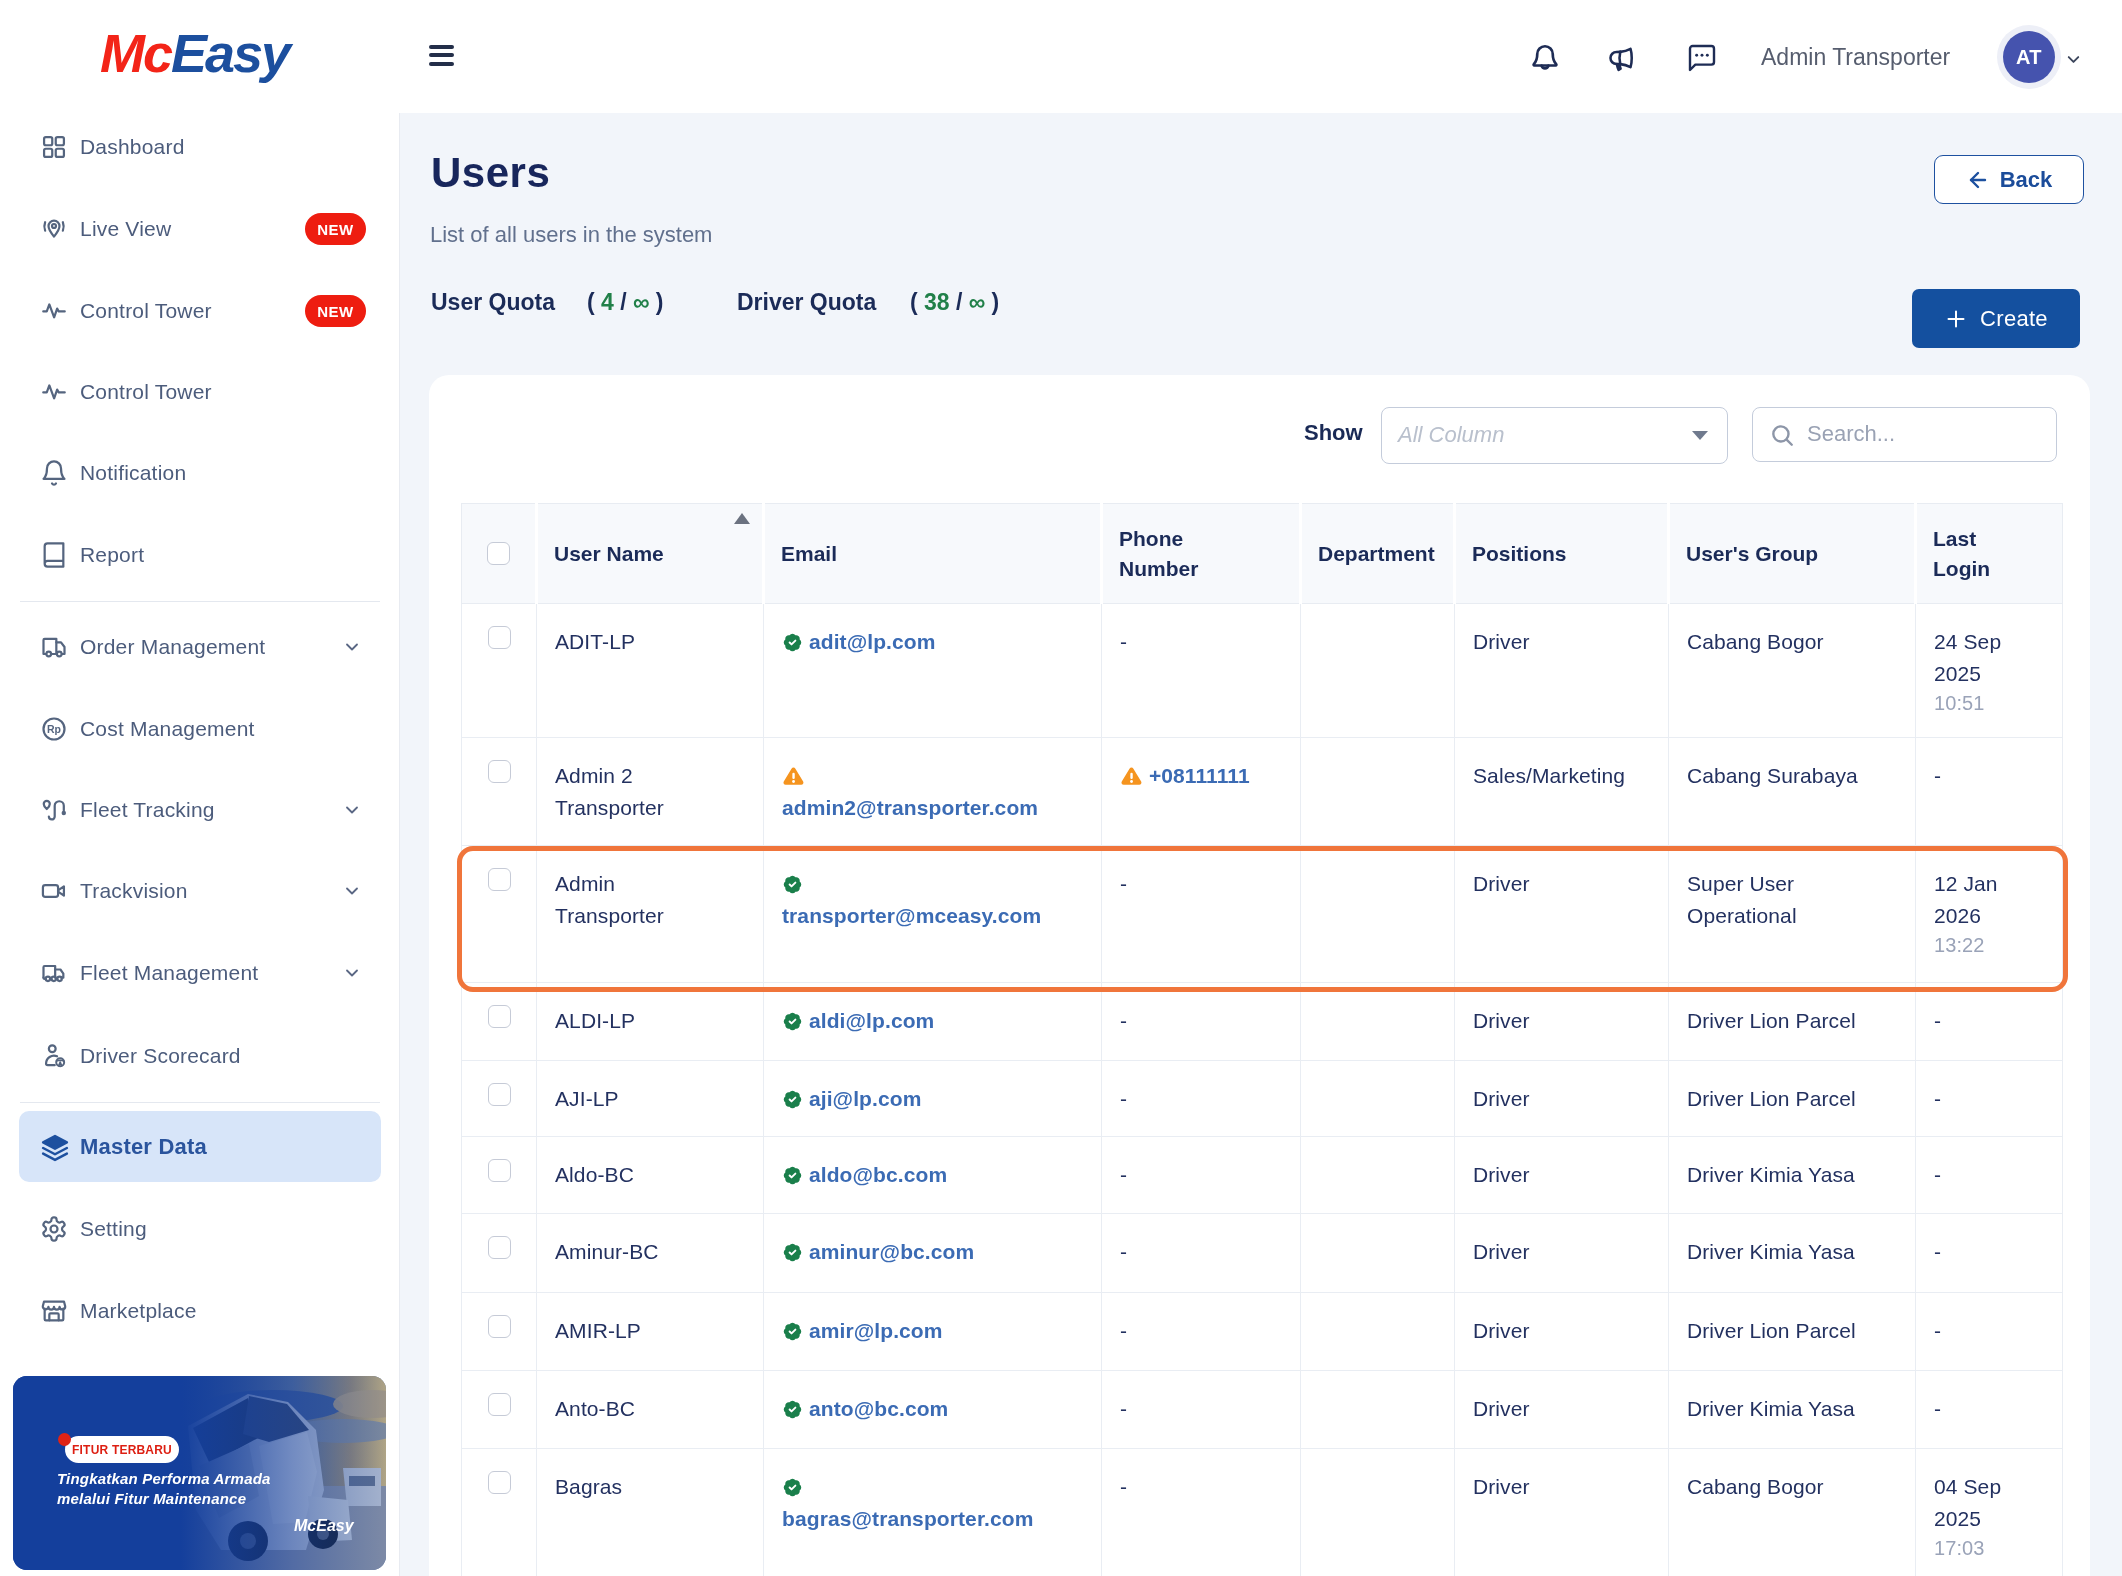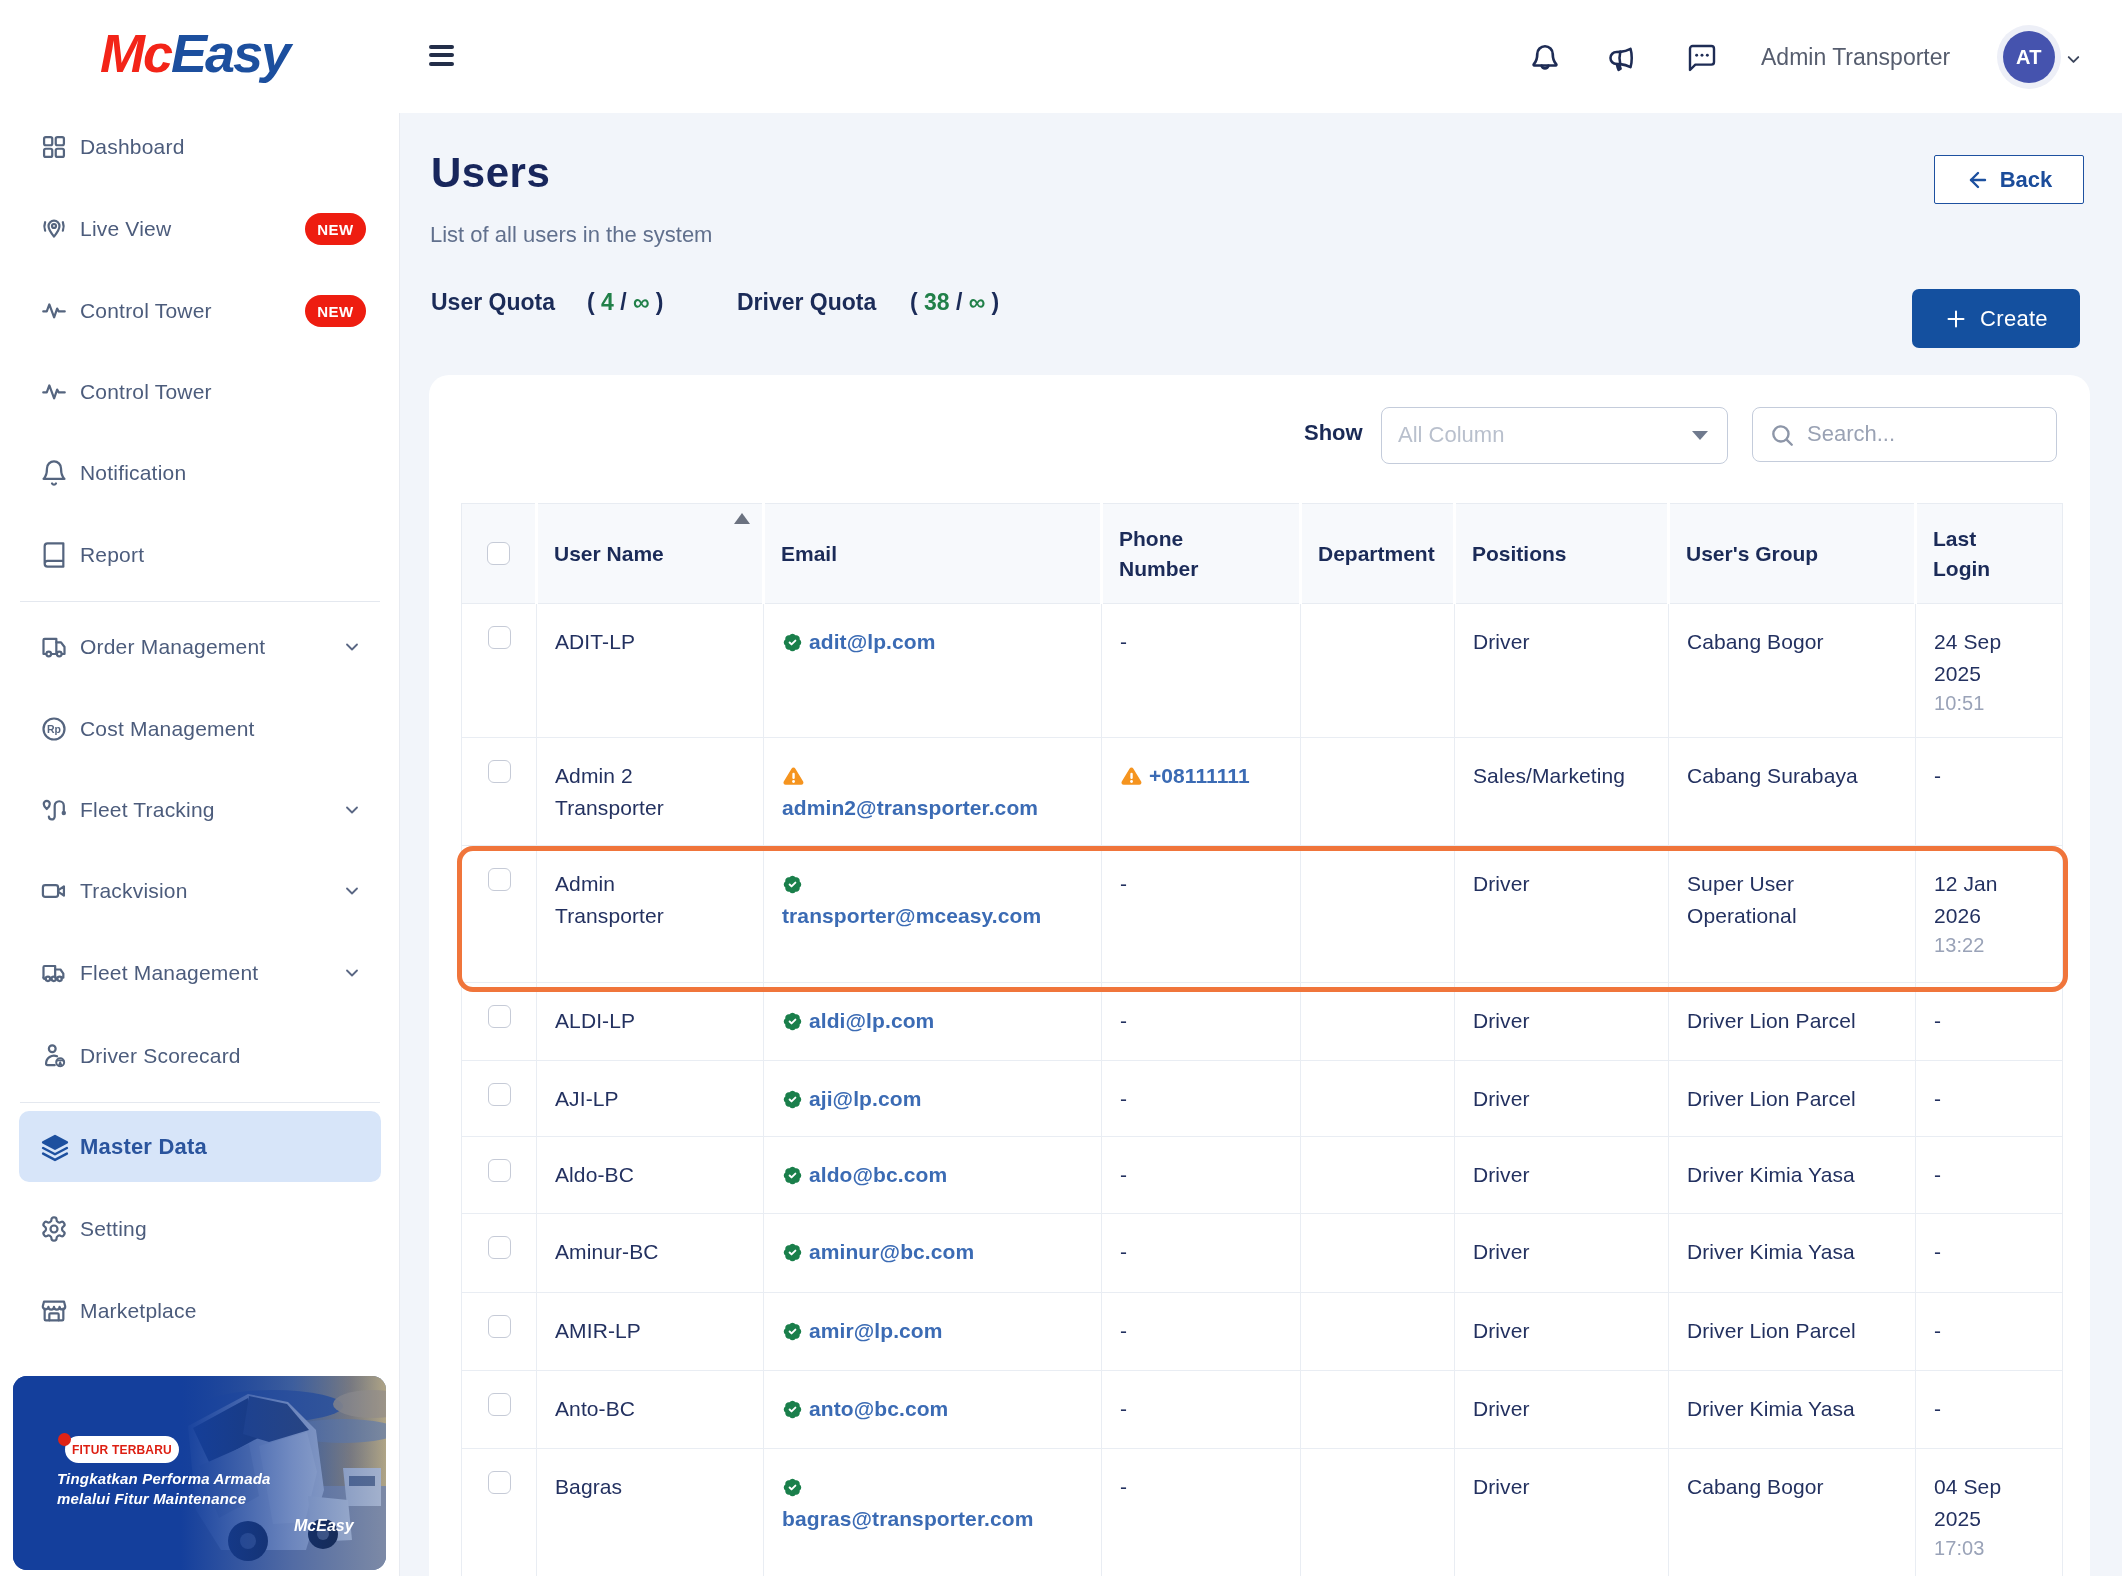--- a/index.html
+++ b/index.html
@@ -22,26 +22,26 @@
 .chev { position:absolute; left:342px; top:50%; transform:translateY(-50%); width:20px; height:20px; }
 .sdivider { position:absolute; left:20px; width:360px; height:1px; background:#e4e8ef; }
 .nav-active { position:absolute; left:19px; width:362px; height:71px; background:#d7e5f9; border-radius:10px; }
 .nav-active .nicon { position:absolute; left:21px; top:50%; transform:translateY(-50%); width:28px; height:28px; }
 .nav-active .nlabel { position:absolute; left:61px; top:50%; transform:translateY(-50%); font-size:22px; color:#2a549d; font-weight:bold; letter-spacing:0.2px; }
 .main { position:absolute; left:401px; top:113px; width:1721px; height:1463px; background:#f2f5fa; }
 .pg-title { position:absolute; left:431px; top:149px; font-size:42px; font-weight:bold; color:#18265c; letter-spacing:0.5px; }
 .pg-sub { position:absolute; left:430px; top:222px; font-size:22px; color:#61708d; }
 .quota { position:absolute; top:289px; font-size:23px; font-weight:bold; color:#1b2b58; }
 .quota .grn { color:#218049; }
-.btn-back { position:absolute; left:1934px; top:155px; width:150px; height:49px; background:#fff; border:1.5px solid #1e51a0; border-radius:2px; color:#1b4c9a; font-size:22px; font-weight:bold; display:flex; align-items:center; justify-content:center; gap:10px; }
+.btn-back { position:absolute; left:1934px; top:155px; width:150px; height:49px; background:#fff; border:1.5px solid #1e51a0; border-radius:9px; color:#1b4c9a; font-size:22px; font-weight:bold; display:flex; align-items:center; justify-content:center; gap:10px; }
 .btn-create { position:absolute; left:1912px; top:289px; width:168px; height:59px; background:#14509f; border-radius:7px; color:#fff; font-size:22px; font-weight:500; display:flex; align-items:center; justify-content:center; gap:12px; letter-spacing:0.3px; }
 .card { position:absolute; left:429px; top:375px; width:1661px; height:1201px; background:#fff; border-radius:20px 20px 0 0; }
 .lbl-show { position:absolute; left:1304px; top:420px; font-size:22px; font-weight:bold; color:#1a2a56; }
 .sel-box { position:absolute; left:1381px; top:407px; width:347px; height:57px; background:#fff; border:1.5px solid #c4ccdb; border-radius:8px; }
-.sel-box .ph { position:absolute; left:16px; top:14px; font-size:22px; color:#b9c0cd; }
+.sel-box .ph { position:absolute; left:16px; top:14px; font-size:22px; color:#b9c0cd;font-style:italic; }
 .srch-box { position:absolute; left:1752px; top:407px; width:305px; height:55px; background:#fff; border:1.5px solid #c4ccdb; border-radius:8px; }
 .srch-box .ph { position:absolute; left:54px; top:13px; font-size:22px; color:#9aa2b4; }
 table.users { position:absolute; left:461px; top:503px; border-collapse:collapse; table-layout:fixed; width:1601px; }
 table.users th { background:#f7f9fc; border:1px solid #e8ecf2; border-left:3px solid #fff; font-size:21px; font-weight:bold; color:#1b2b58; text-align:left; padding:0 0 0 16px; height:100px; line-height:30px; vertical-align:middle; position:relative; }
 table.users th.ckh { padding:0; }
 .sortup svg { display:block; }
 table.users th:first-child { border-left:1px solid #e8ecf2; }
 table.users td { border:1px solid #e9edf3; vertical-align:top; padding:22px 18px 0 18px; font-size:21px; color:#233160; line-height:32px; letter-spacing:0.1px; }
 .cbx { width:23px; height:23px; border:1.5px solid #c6cbd7; border-radius:6px; background:#fff; margin:0 auto; }
 th .cbx { margin:0 auto; }

